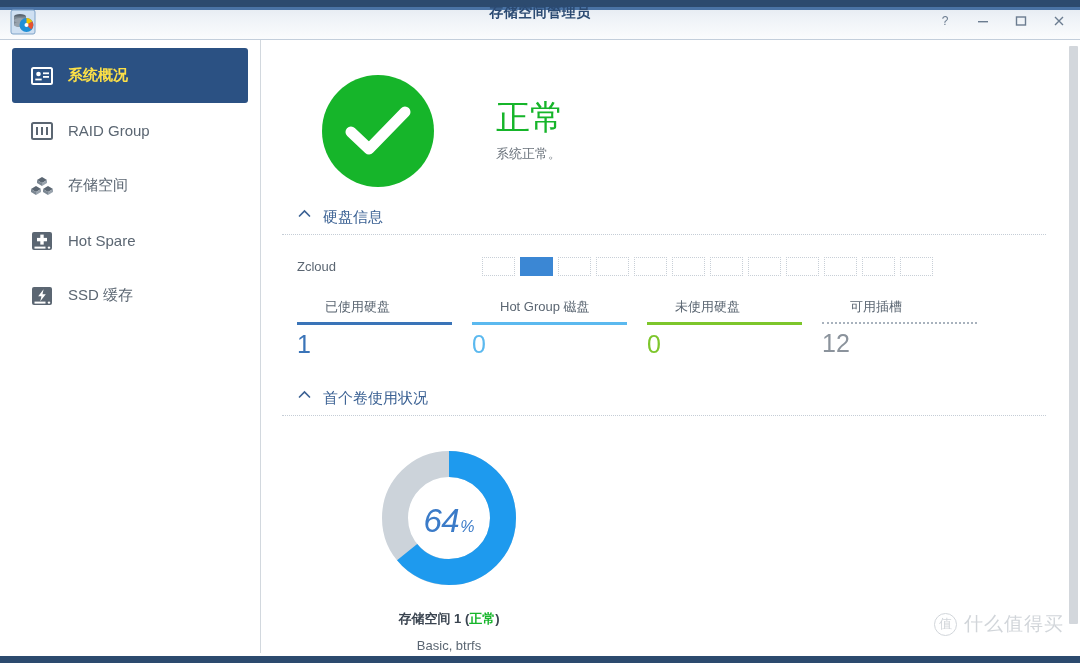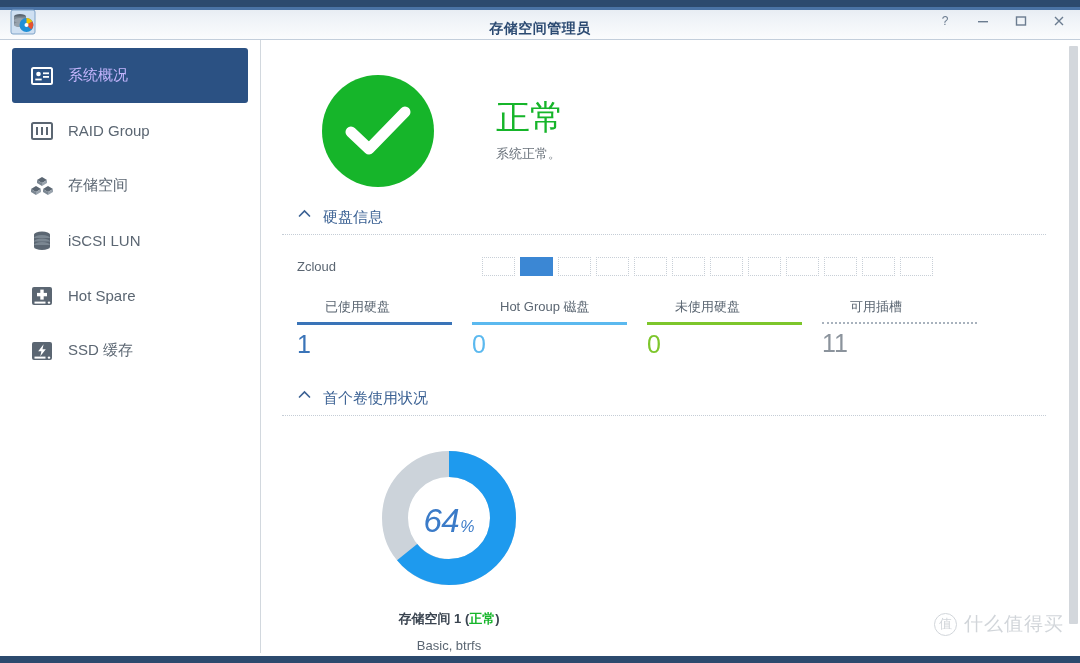--- a/index.html
+++ b/index.html
@@ -42,21 +42,21 @@
     height: 3px;
     background: #4a73a5;
   }
   .app-icon {
     position: absolute;
     left: 10px; top: 9px;
     width: 26px; height: 26px;
   }
   .window-title {
     position: absolute;
-    left: 0; top: 20px;
+    left: 0; top: 4px;
     width: 1080px;
     text-align: center;
     font-size: 14px;
     font-weight: bold;
     color: #2b4a72;
     letter-spacing: 0.5px;
   }
   .win-controls {
     position: absolute;
     right: 10px; top: 10px;
@@ -107,22 +107,22 @@
     justify-content: center;
     margin-right: 14px;
   }
   .sb-icon svg { display: block; }
   .sb-label {
     font-size: 15px;
     color: #5b6672;
     white-space: nowrap;
   }
   .sb-item.active .sb-label {
-    color: #c4b5fd;
-    font-weight: normal;
+    color: #fde047;
+    font-weight: bold;
   }
 
   
   .content {
     position: absolute;
     left: 262px; top: 40px;
     width: 896px;
     height: 613px;
     background: #ffffff;
     overflow: hidden;
@@ -438,35 +438,20 @@
           <path d="M17 4 L17 7 L12 10 L12 7 Z" fill="#99a3ad"></path>
           <path d="M1 13 L1 16 L6 19 L6 16 Z" fill="#7b8792"></path>
           <path d="M11 13 L11 16 L6 19 L6 16 Z" fill="#99a3ad"></path>
           <path d="M13 13 L13 16 L18 19 L18 16 Z" fill="#7b8792"></path>
           <path d="M23 13 L23 16 L18 19 L18 16 Z" fill="#99a3ad"></path>
         </svg>
       </span>
       <span class="sb-label">存储空间</span>
     </div>
 
-    <div class="sb-item">
-      <span class="sb-icon">
-        <svg width="22" height="22" viewBox="0 0 22 22">
-          <ellipse cx="11" cy="4.5" rx="8" ry="3" fill="#5b6672"></ellipse>
-          <rect x="3" y="4.5" width="16" height="3.5" fill="#5b6672"></rect>
-          <ellipse cx="11" cy="8" rx="8" ry="3" fill="#7b8792"></ellipse>
-          <rect x="3" y="8" width="16" height="3.5" fill="#5b6672"></rect>
-          <ellipse cx="11" cy="11.5" rx="8" ry="3" fill="#7b8792"></ellipse>
-          <rect x="3" y="11.5" width="16" height="3.5" fill="#5b6672"></rect>
-          <ellipse cx="11" cy="15" rx="8" ry="3" fill="#7b8792"></ellipse>
-          <path d="M3 15 v2 a8 3 0 0 0 16 0 v-2" fill="#5b6672"></path>
-        </svg>
-      </span>
-      <span class="sb-label">iSCSI LUN</span>
-    </div>
 
 
 
     <div class="sb-item">
       <span class="sb-icon">
         <svg width="22" height="20" viewBox="0 0 22 20">
           <rect x="1" y="1" width="20" height="18" rx="2" fill="#5b6672"></rect>
           <rect x="9.3" y="3.6" width="3.4" height="10" fill="#ffffff"></rect>
           <rect x="6" y="6.9" width="10" height="3.4" fill="#ffffff"></rect>
           <rect x="3.5" y="15.6" width="11" height="2" fill="#ffffff"></rect>
@@ -546,21 +531,21 @@
               <div class="stat-value spare">0</div>
             </div>
             <div class="stat">
               <div class="stat-label">未使用硬盘</div>
               <div class="stat-rule unused"></div>
               <div class="stat-value unused">0</div>
             </div>
             <div class="stat">
               <div class="stat-label">可用插槽</div>
               <div class="stat-rule free"></div>
-              <div class="stat-value free">11</div>
+              <div class="stat-value free">12</div>
             </div>
           </div>
         </div>
       </div>
 
       <div class="volsection">
         <div class="section-head">
           <span class="chevron">
             <svg width="13" height="9" viewBox="0 0 13 9">
               <path d="M1.5 7 L6.5 2 L11.5 7" stroke="#3c6294" stroke-width="1.7" fill="none" stroke-linecap="round"></path>

